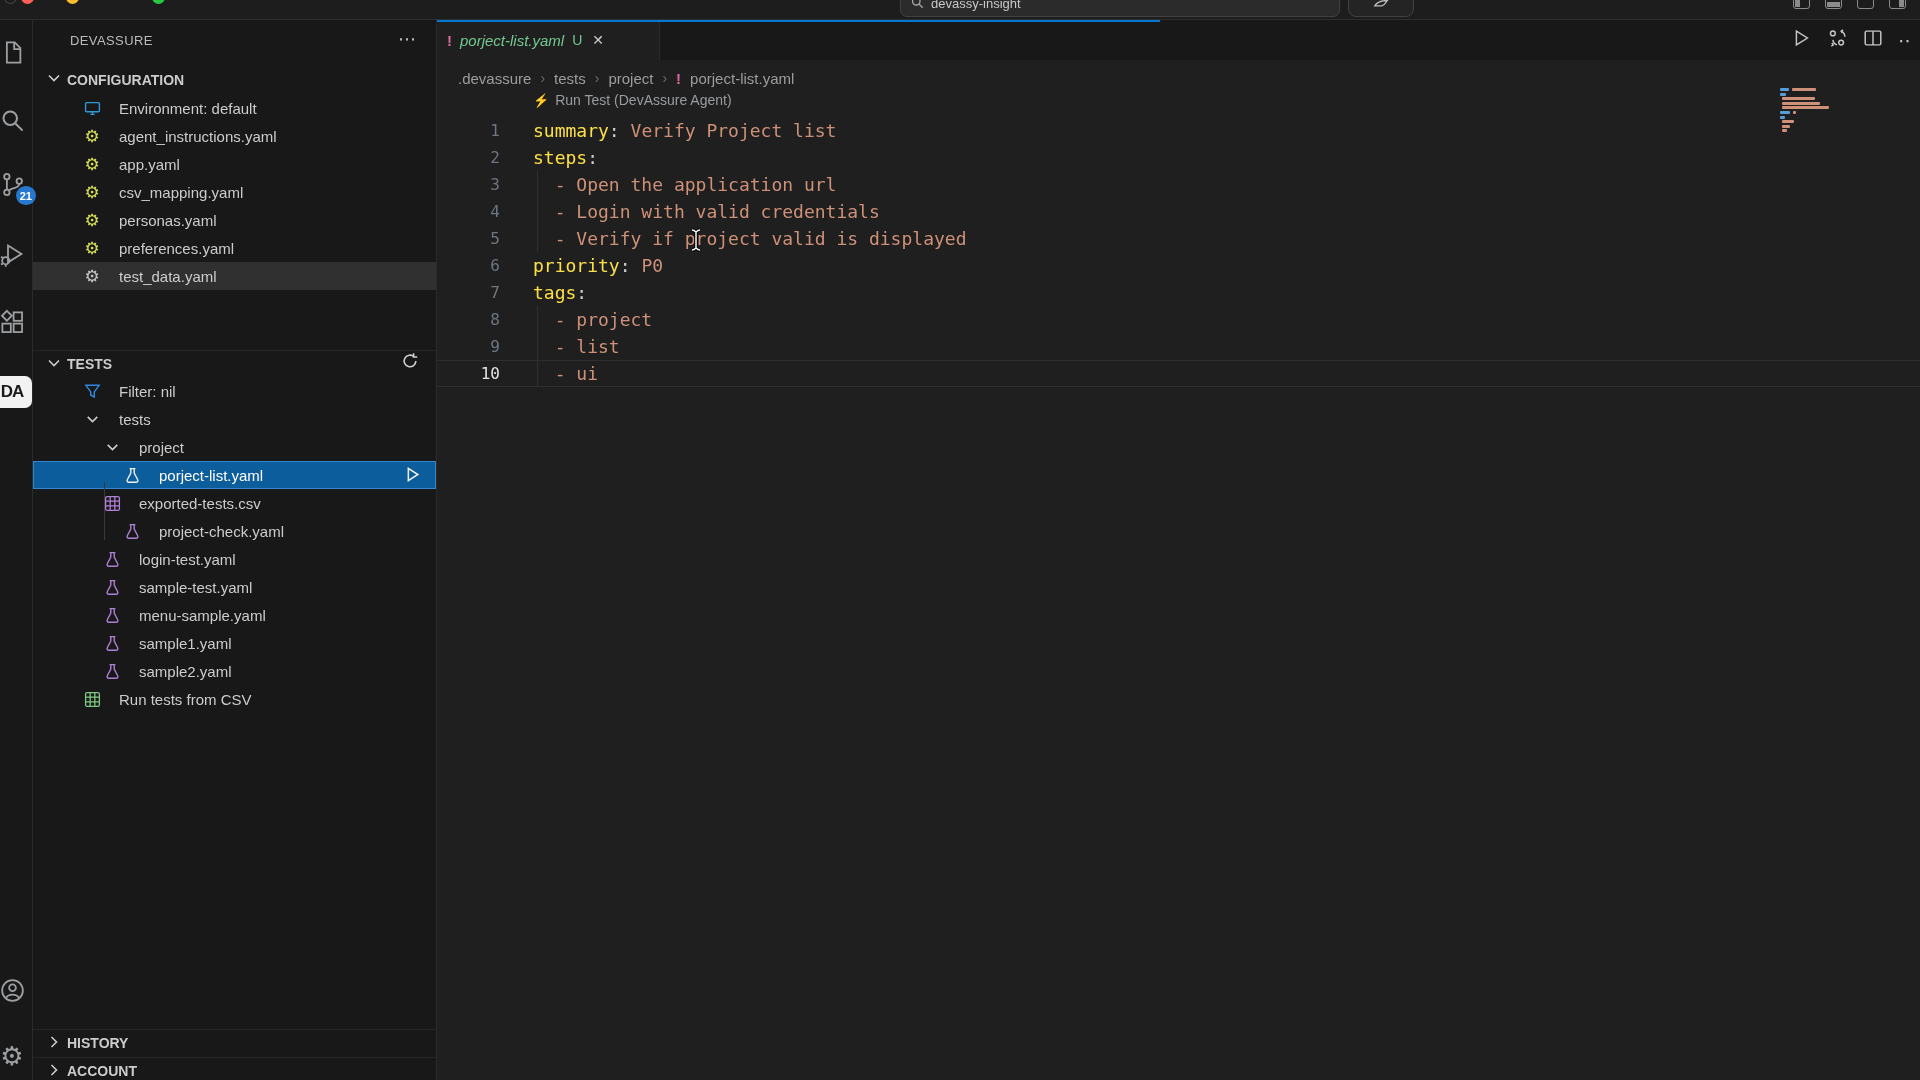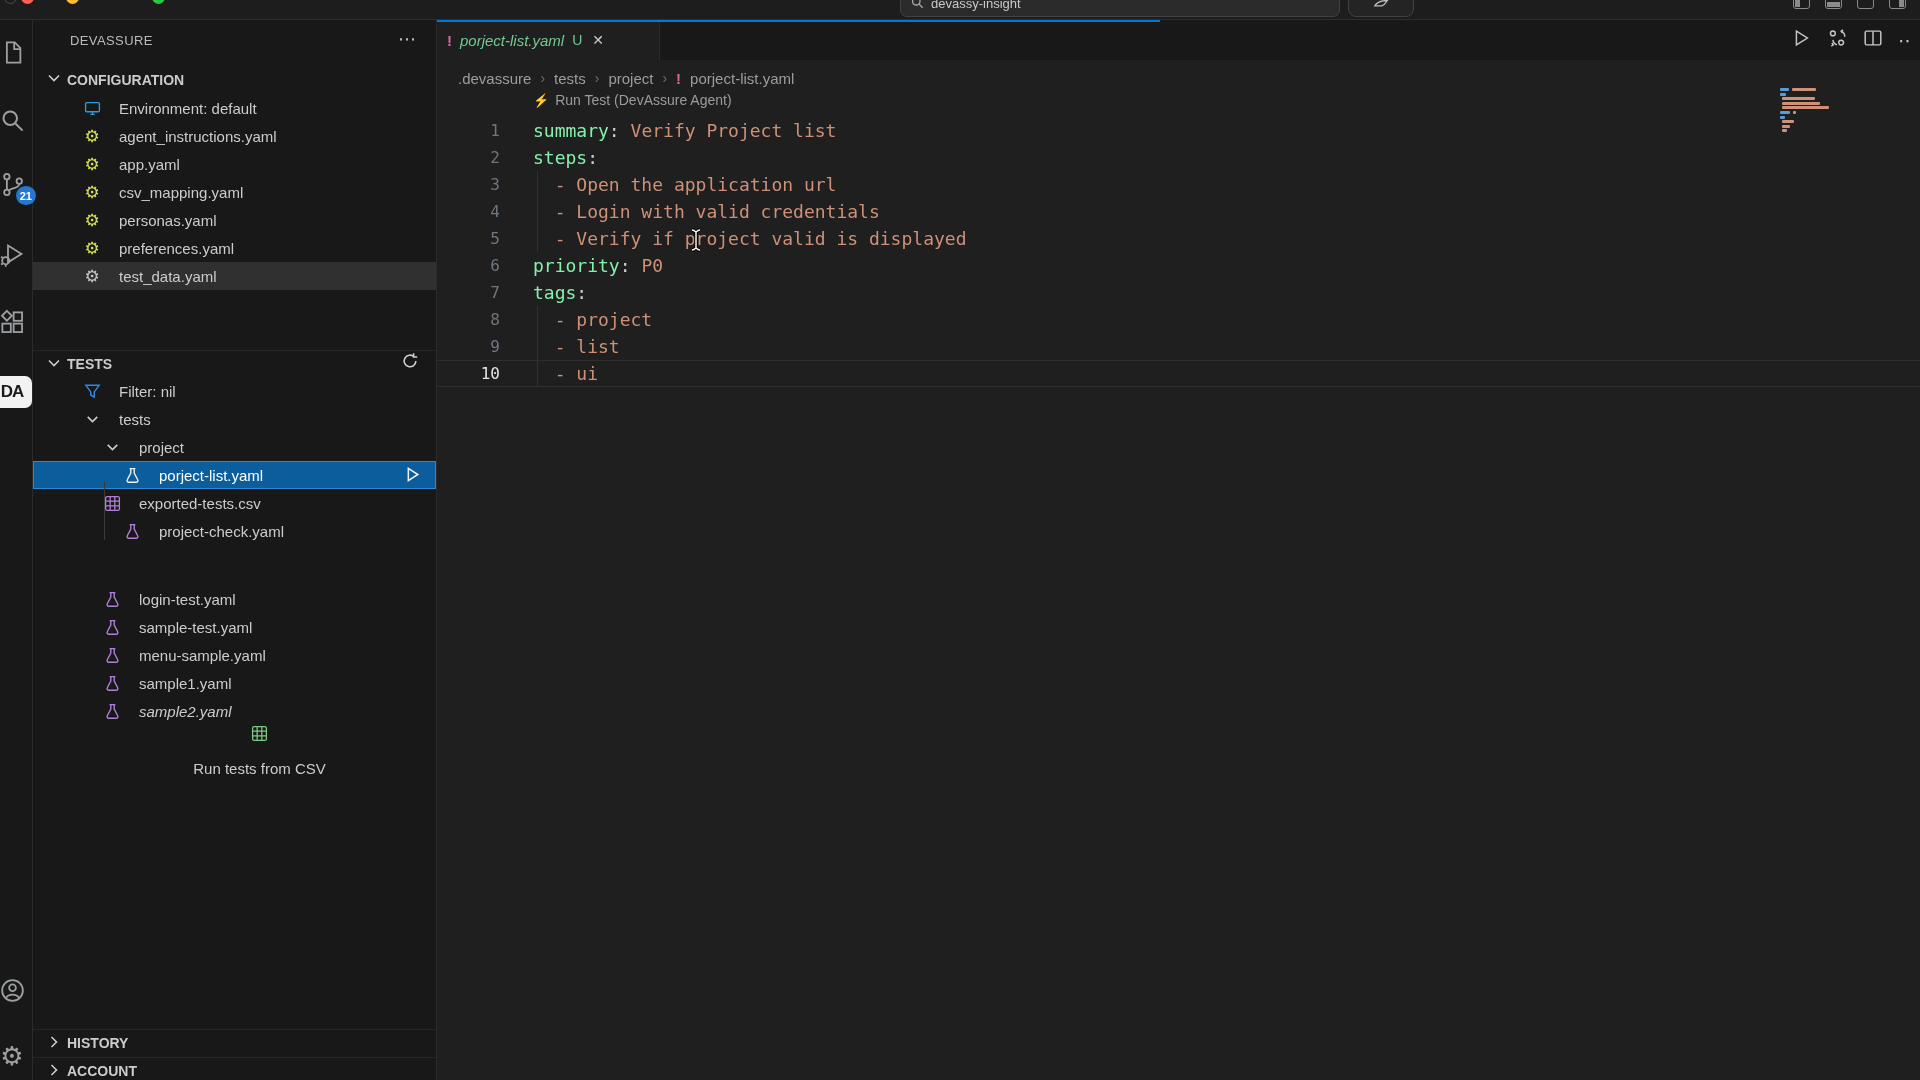--- a/index.html
+++ b/index.html
@@ -91,21 +91,21 @@
   #codelens { position:absolute; left:96px; top:72px; font-size:14px; color:#999c9f; display:flex; gap:6px; align-items:center; }
   .zap { color:#e8c335; font-size:13px; }
 
   #code-area { position:absolute; left:0; top:97px; width:100%; }
   .cline { height:27px; display:flex; align-items:center;
            font-family:"DejaVu Sans Mono", monospace; font-size:18px; }
   .cline .gut { width:63px; text-align:right; color:#6e7681; font-size:16px; flex:none; }
   .cline .gut.active { color:#e5e5e5; }
   .cline .src { margin-left:33px; white-space:pre; }
   .cline.current { border-top:1px solid #2e2e2e; border-bottom:1px solid #2e2e2e; }
-  .tk-key { color:#86efac; } .tk-punct { color:#cccccc; } .tk-str { color:#ce9178; }
+  .tk-key { color:#fde047; } .tk-punct { color:#cccccc; } .tk-str { color:#ce9178; }
   .code-indent-guide { position:absolute; left:100px; width:1px; background:#313131; }
 
   #minimap { position:absolute; right:30px; top:68px; width:110px; }
   #minimap .mrow { height:3px; margin-bottom:1.6px; display:flex; gap:2px; }
   #minimap .mseg { height:3px; border-radius:1px; }
   .m-key { background:#569cd6; } .m-str { background:#ce9178; }
 
   #cursor-ibeam { position:absolute; left:689px; top:228px; z-index:99; }
 </style>
 </head>
@@ -318,21 +318,21 @@
         <span>exported-tests.csv</span>
           </div>
       <div class="srow" style="padding-left:90px;">
             <span class="icn c-purple">
           <svg viewBox="0 0 16 16" fill="none" stroke="currentColor" stroke-width="1.3">
             <path d="M5.3 1.5h5.4M6.4 1.5v4.3L3.1 12a1.6 1.6 0 001.4 2.4h7a1.6 1.6 0 001.4-2.4L9.6 5.8V1.5"></path>
           </svg>
         </span>
         <span>project-check.yaml</span>
           </div>
-      <div class="srow" style="padding-left:70px;margin-top:40px;">
+      <div class="srow" style="padding-left:70px;">
             <span class="icn c-purple">
           <svg viewBox="0 0 16 16" fill="none" stroke="currentColor" stroke-width="1.3">
             <path d="M5.3 1.5h5.4M6.4 1.5v4.3L3.1 12a1.6 1.6 0 001.4 2.4h7a1.6 1.6 0 001.4-2.4L9.6 5.8V1.5"></path>
           </svg>
         </span>
         <span>login-test.yaml</span>
           </div>
       <div class="srow" style="padding-left:70px;">
             <span class="icn c-purple">
           <svg viewBox="0 0 16 16" fill="none" stroke="currentColor" stroke-width="1.3">
@@ -350,29 +350,29 @@
         <span>menu-sample.yaml</span>
           </div>
       <div class="srow" style="padding-left:70px;">
             <span class="icn c-purple">
           <svg viewBox="0 0 16 16" fill="none" stroke="currentColor" stroke-width="1.3">
             <path d="M5.3 1.5h5.4M6.4 1.5v4.3L3.1 12a1.6 1.6 0 001.4 2.4h7a1.6 1.6 0 001.4-2.4L9.6 5.8V1.5"></path>
           </svg>
         </span>
         <span>sample1.yaml</span>
           </div>
-      <div class="srow" style="padding-left:70px;font-style:italic;">
+      <div class="srow" style="padding-left:70px;">
             <span class="icn c-purple">
           <svg viewBox="0 0 16 16" fill="none" stroke="currentColor" stroke-width="1.3">
             <path d="M5.3 1.5h5.4M6.4 1.5v4.3L3.1 12a1.6 1.6 0 001.4 2.4h7a1.6 1.6 0 001.4-2.4L9.6 5.8V1.5"></path>
           </svg>
         </span>
         <span>sample2.yaml</span>
           </div>
-      <div class="srow" style="padding-left:50px;flex-direction:column;">
+      <div class="srow" style="padding-left:50px;">
             <span class="icn c-green">
           <svg viewBox="0 0 16 16" fill="none" stroke="currentColor" stroke-width="1.2">
             <rect x="1.5" y="1.5" width="13" height="13" rx="1.5"></rect>
             <path d="M1.5 5.8h13M1.5 10.2h13M5.8 1.5v13M10.2 1.5v13"></path>
           </svg>
         </span>
         <span>Run tests from CSV</span>
           </div>
     </div>
   <div class="indent-guide" style="left:71px; top:462px; height:58px;"></div>

